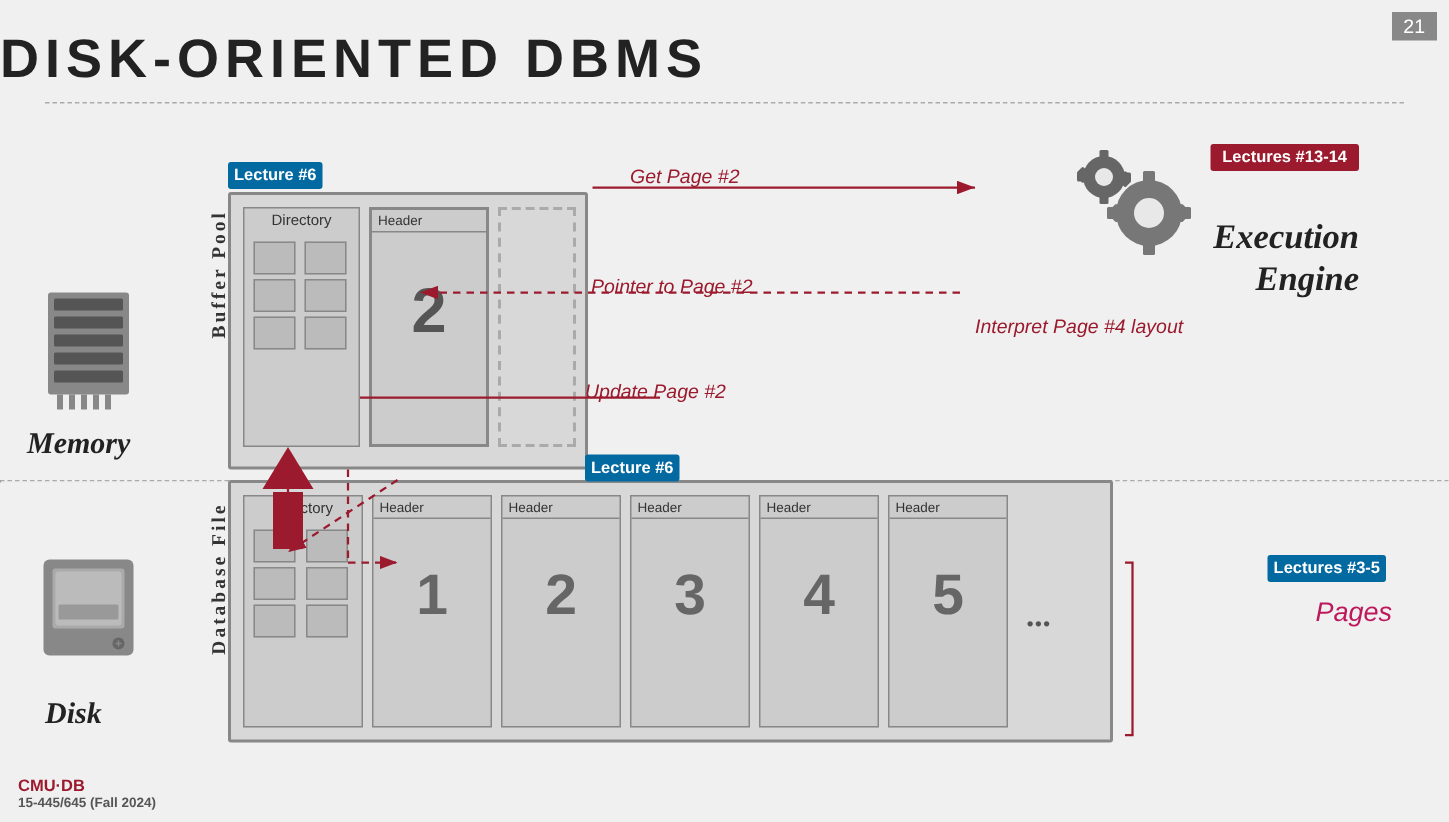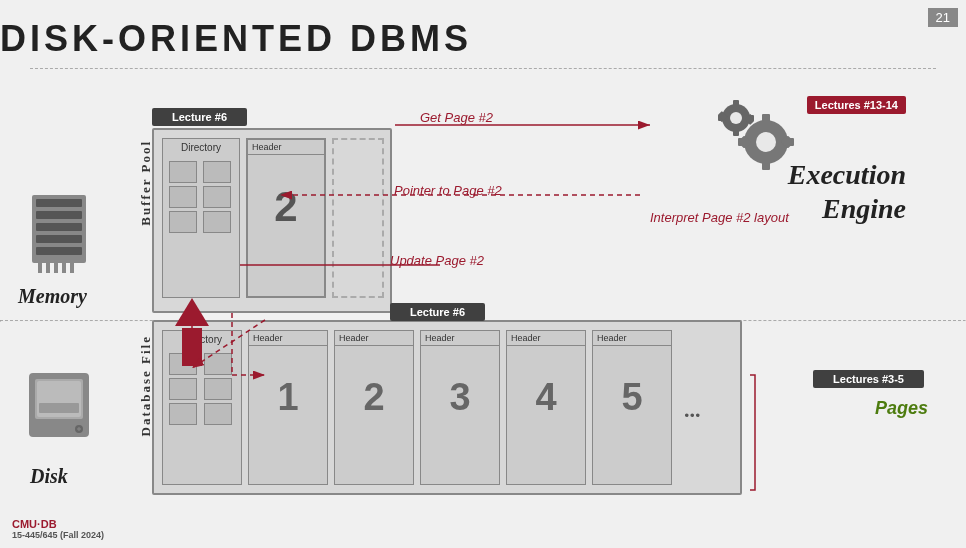--- a/index.html
+++ b/index.html
@@ -241,25 +241,25 @@
     .divider-mid {
       position: absolute;
       left: 0;
       top: 320px;
       width: 966px;
       border-top: 1px dashed #aaa;
     }
     
     .label-tag {
       position: absolute;
-      background: #404040;
+      background: #0369a1;
       color: white;
       font-size: 11px;
       font-weight: bold;
-      padding: 3px 20px;
+      padding: 3px 4px;
       border-radius: 2px;
       font-family: Arial, sans-serif;
     }
     
     .arrow-label {
       position: absolute;
       color: #9b1a2e;
       font-style: italic;
       font-size: 13px;
       font-family: Arial, sans-serif;
@@ -275,43 +275,43 @@
       color: white;
       font-size: 11px;
       font-weight: bold;
       padding: 3px 8px;
       border-radius: 2px;
       font-family: Arial, sans-serif;
       display: inline-block;
       margin-left: 21px;
     }
     .exec-engine-title {
-      font-size: 28px;
+      font-size: 23px;
       font-weight: bold;
       color: #222;
       font-style: italic;
-      margin-top: 44px;
+      margin-top: 30px;
       text-align: right;
       line-height: 1.2;
     }
     
     .gears-svg {
       position: absolute;
       right: 155px;
       top: 100px;
     }
     
     .pages-label {
       position: absolute;
       right: 38px;
       top: 398px;
       font-style: italic;
       font-size: 18px;
-      font-weight: bold;
-      color: #4d7c0f;
+      font-weight: normal;
+      color: #be185d;
       font-family: Arial, sans-serif;
     }
     
     .arrows-svg {
       position: absolute;
       top: 0;
       left: 0;
       width: 966px;
       height: 548px;
       pointer-events: none;
@@ -530,21 +530,21 @@
     <line x1="265" y1="320" x2="192" y2="368" stroke="#9b1a2e" stroke-width="1.5" stroke-dasharray="5,4" marker-end="url(#arrowhead-red)"></line>
 
     <line x1="232" y1="313" x2="232" y2="375" stroke="#9b1a2e" stroke-width="1.5" stroke-dasharray="5,4"></line>
     <line x1="232" y1="375" x2="265" y2="375" stroke="#9b1a2e" stroke-width="1.5" stroke-dasharray="5,4" marker-end="url(#arrowhead-red)"></line>
 
     <path d="M 750,375 L 755,375 L 755,490 L 750,490" fill="none" stroke="#9b1a2e" stroke-width="1.5"></path>
   </svg>
 
   <div class="arrow-label" style="left:420px; top:110px;">Get Page #2</div>
   <div class="arrow-label" style="left:394px; top:183px;">Pointer to Page #2</div>
-  <div class="arrow-label" style="left:650px; top:210px;">Interpret Page #2 layout</div>
+  <div class="arrow-label" style="left:650px; top:210px;">Interpret Page #4 layout</div>
   <div class="arrow-label" style="left:390px; top:253px;">Update Page #2</div>
 
   <div class="cmu-logo">
     <div>CMU·DB</div>
     <div class="cmu-sub">15-445/645 (Fall 2024)</div>
   </div>
 
 </div>
 
 </body></html>

